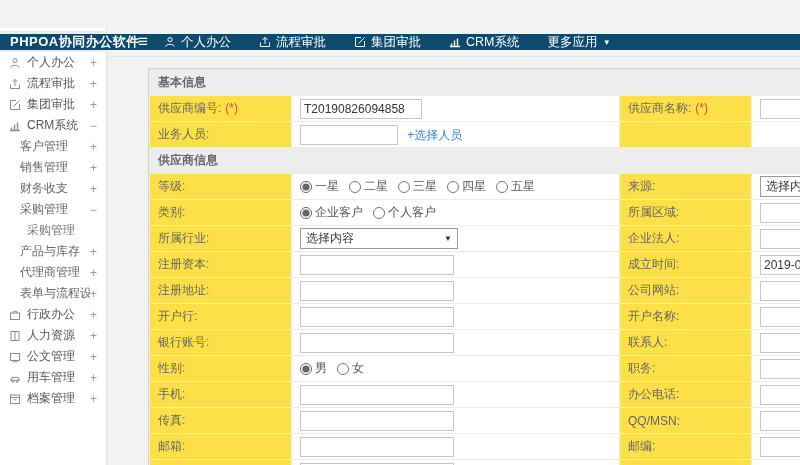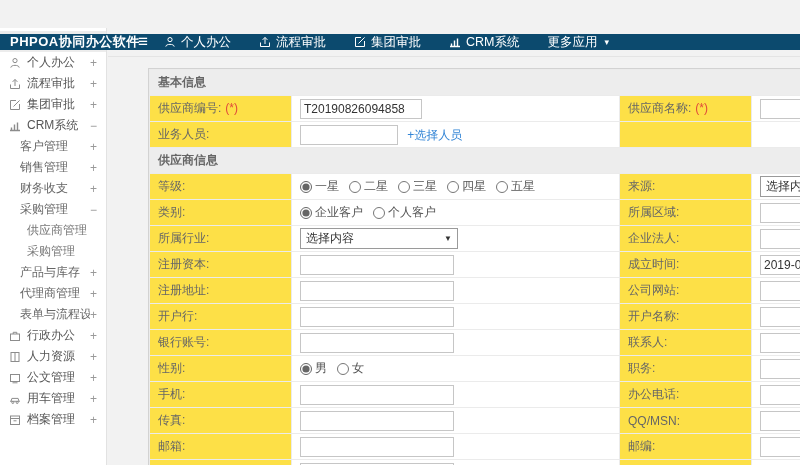--- a/index.html
+++ b/index.html
@@ -152,23 +152,20 @@
   </div>
   <div class="side-item l1">
     <span class="side-label">财务收支</span>
     <span class="exp">+</span>
   </div>
   <div class="side-item l1">
     <span class="side-label">采购管理</span>
     <span class="exp">−</span>
   </div>
   <div class="side-item l2">
-    <span class="side-label">供应商管理</span>
-  </div>
-  <div class="side-item l2">
     <span class="side-label">采购管理</span>
   </div>
   <div class="side-item l1">
     <span class="side-label">产品与库存</span>
     <span class="exp">+</span>
   </div>
   <div class="side-item l1">
     <span class="side-label">代理商管理</span>
     <span class="exp">+</span>
   </div>

